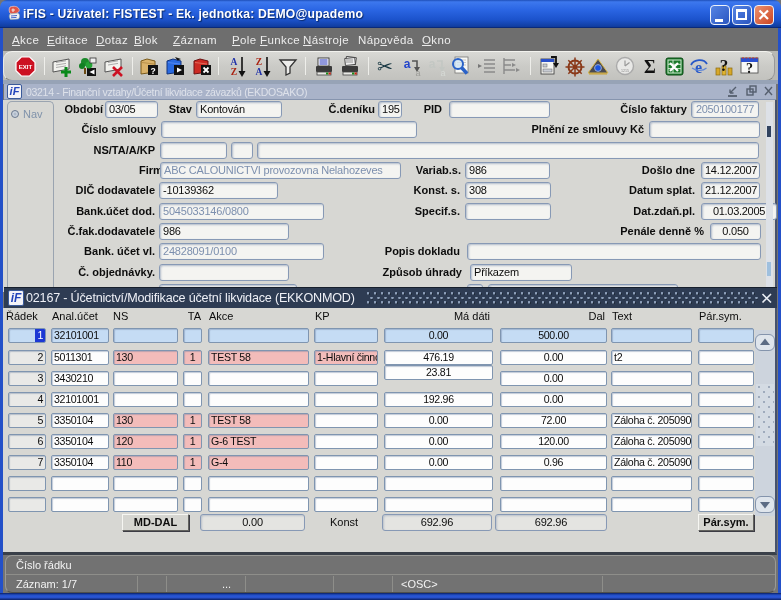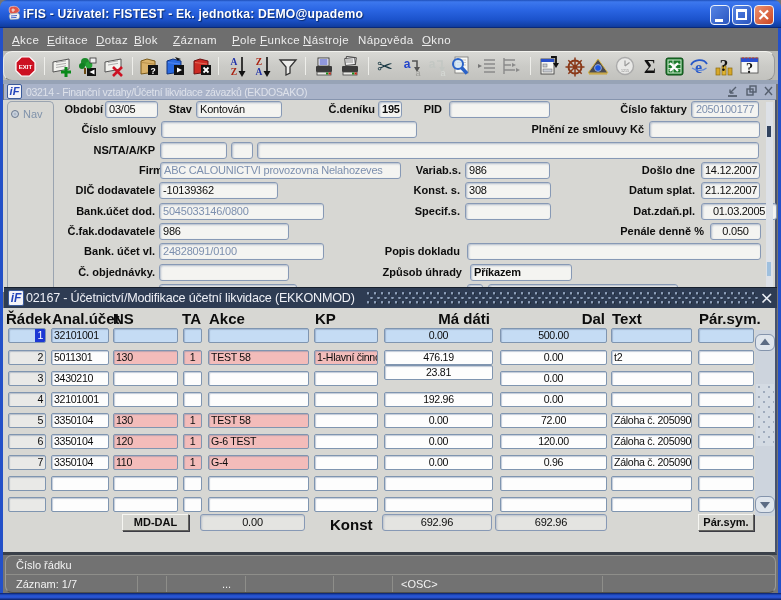--- a/index.html
+++ b/index.html
@@ -38,21 +38,21 @@
 .ro{color:#7c8fae}
 .gb{background:#e4e4e1;box-shadow:inset 1px 1px 2px rgba(105,125,160,.35)}
 .rt{text-align:center}
 
 .cell{position:absolute;height:15px;letter-spacing:-.3px;background:#fdfdfd;border:1px solid #7f95b0;border-radius:2px;
  box-shadow:inset 1px 1px 1px rgba(105,125,160,.4);font-size:10.6px;line-height:13px;padding:0 2px;
  color:#0c0c0c;white-space:nowrap;overflow:hidden}
 .pink{background:#f3bcba}
 .blue{background:#c5dcf4}
 .gray{background:#e9e9e7}
-.hd{position:absolute;font-size:15px;font-weight:bold;color:#0c0c0c;white-space:nowrap}
+.hd{position:absolute;font-size:11px;font-weight:normal;color:#0c0c0c;white-space:nowrap}
 .btn{position:absolute;height:17px;background:#d5d5d0;border:1px solid;border-color:#f6f6f2 #63635f #63635f #f6f6f2;
  box-shadow:1px 1px 0 #3c3c44;font-size:11px;font-weight:bold;text-align:center;color:#0c0c0c}
 
 #statpanel{left:5px;top:555px;width:771px;height:38px;background:#727272;border:1px solid #9a9a96;border-radius:7px;border-bottom-color:#50504c}
 .st{position:absolute;font-size:11px;color:#f2f2f2;white-space:nowrap}
 .ssep{position:absolute;top:1px;width:1px;height:16px;background:#565652;border-right:1px solid #8e8e8a}
 
 .bl{background:#2350c8}
 </style></head><body>
 
@@ -265,21 +265,21 @@
   </div>
 <div id="w1body" class="abs">
 <div class="abs" style="left:7px;top:1px;width:47px;height:186px;border:1px solid #9aa4b0;border-bottom:none;border-radius:5px 5px 0 0"></div>
 <div class="abs" style="left:11px;top:10px;width:8px;height:8px;border-radius:50%;background:#aebaca;border:1px solid #6e7c90;box-shadow:inset 0 0 0 1.5px #ccd4de"></div>
     <div class="abs" style="left:23px;top:8px;font-size:11px;color:#8093ab">Nav</div>
 <div class="lab" style="left:-47px;top:3px;width:150px">Období</div>
 <div class="box " style="left:105px;top:1px;width:53px;">03/05</div>
 <div class="lab" style="left:42px;top:3px;width:150px">Stav</div>
 <div class="box " style="left:196px;top:1px;width:86px;">Kontován</div>
 <div class="lab" style="left:225px;top:3px;width:150px">Č.deníku</div>
-<div class="box " style="left:378px;top:1px;width:24px;font-weight:bold;">195</div>
+<div class="box " style="left:378px;top:1px;width:24px;">195</div>
 <div class="lab" style="left:292px;top:3px;width:150px">PID</div>
 <div class="box " style="left:449px;top:1px;width:101px;"></div>
 <div class="lab" style="left:537px;top:3px;width:150px">Číslo faktury</div>
 <div class="box ro rt" style="left:691px;top:1px;width:68px;letter-spacing:-.3px">2050100177</div>
 <div class="lab" style="left:6px;top:23px;width:150px">Číslo smlouvy</div>
 <div class="box " style="left:161px;top:21px;width:256px;"></div>
 <div class="lab" style="left:494px;top:23px;width:150px">Plnění ze smlouvy Kč</div>
 <div class="box " style="left:649px;top:21px;width:111px;"></div>
 <div class="lab" style="left:5px;top:44px;width:150px">NS/TA/A/KP</div>
 <div class="box " style="left:160px;top:42px;width:67px;"></div>
@@ -307,21 +307,21 @@
 <div class="box " style="left:159px;top:123px;width:130px;">986</div>
 <div class="lab" style="left:554px;top:125px;width:150px">Penále denně %</div>
 <div class="box " style="left:710px;top:123px;width:51px;text-align:center">0.050</div>
 <div class="lab" style="left:5px;top:145px;width:150px">Bank. účet vl.</div>
 <div class="box ro" style="left:159px;top:143px;width:165px;">24828091/0100</div>
 <div class="lab" style="left:310px;top:145px;width:150px">Popis dokladu</div>
 <div class="box " style="left:467px;top:143px;width:294px;"></div>
 <div class="lab" style="left:5px;top:166px;width:150px">Č. objednávky.</div>
 <div class="box " style="left:159px;top:164px;width:130px;"></div>
 <div class="lab" style="left:312px;top:166px;width:150px">Způsob úhrady</div>
-<div class="box " style="left:470px;top:164px;width:102px;font-weight:bold;">Příkazem</div>
+<div class="box " style="left:470px;top:164px;width:102px;">Příkazem</div>
 <div class="box " style="left:159px;top:184px;width:138px;"></div>
 <div class="box " style="left:467px;top:184px;width:16px;"></div>
 <div class="box " style="left:488px;top:184px;width:190px;"></div>
 <div class="abs" style="left:766px;top:2px;width:7px;height:186px;background:#dde1e7"></div>
 <div class="abs" style="left:767px;top:26px;width:4px;height:11px;background:#31435f"></div>
 <div class="abs" style="left:767px;top:162px;width:4px;height:14px;background:#9fc0de"></div>
 </div>
 <div class="w2t abs">
     <div class="ifico abs" style="left:4px;top:2px;width:16px;height:16px;font-size:12px;line-height:14px">iF</div>
     <div class="wtitle abs" style="left:22px;top:3px;font-size:12.6px;letter-spacing:-.2px">02167 - Účetnictví/Modifikace účetní likvidace (EKKONMOD)</div>

